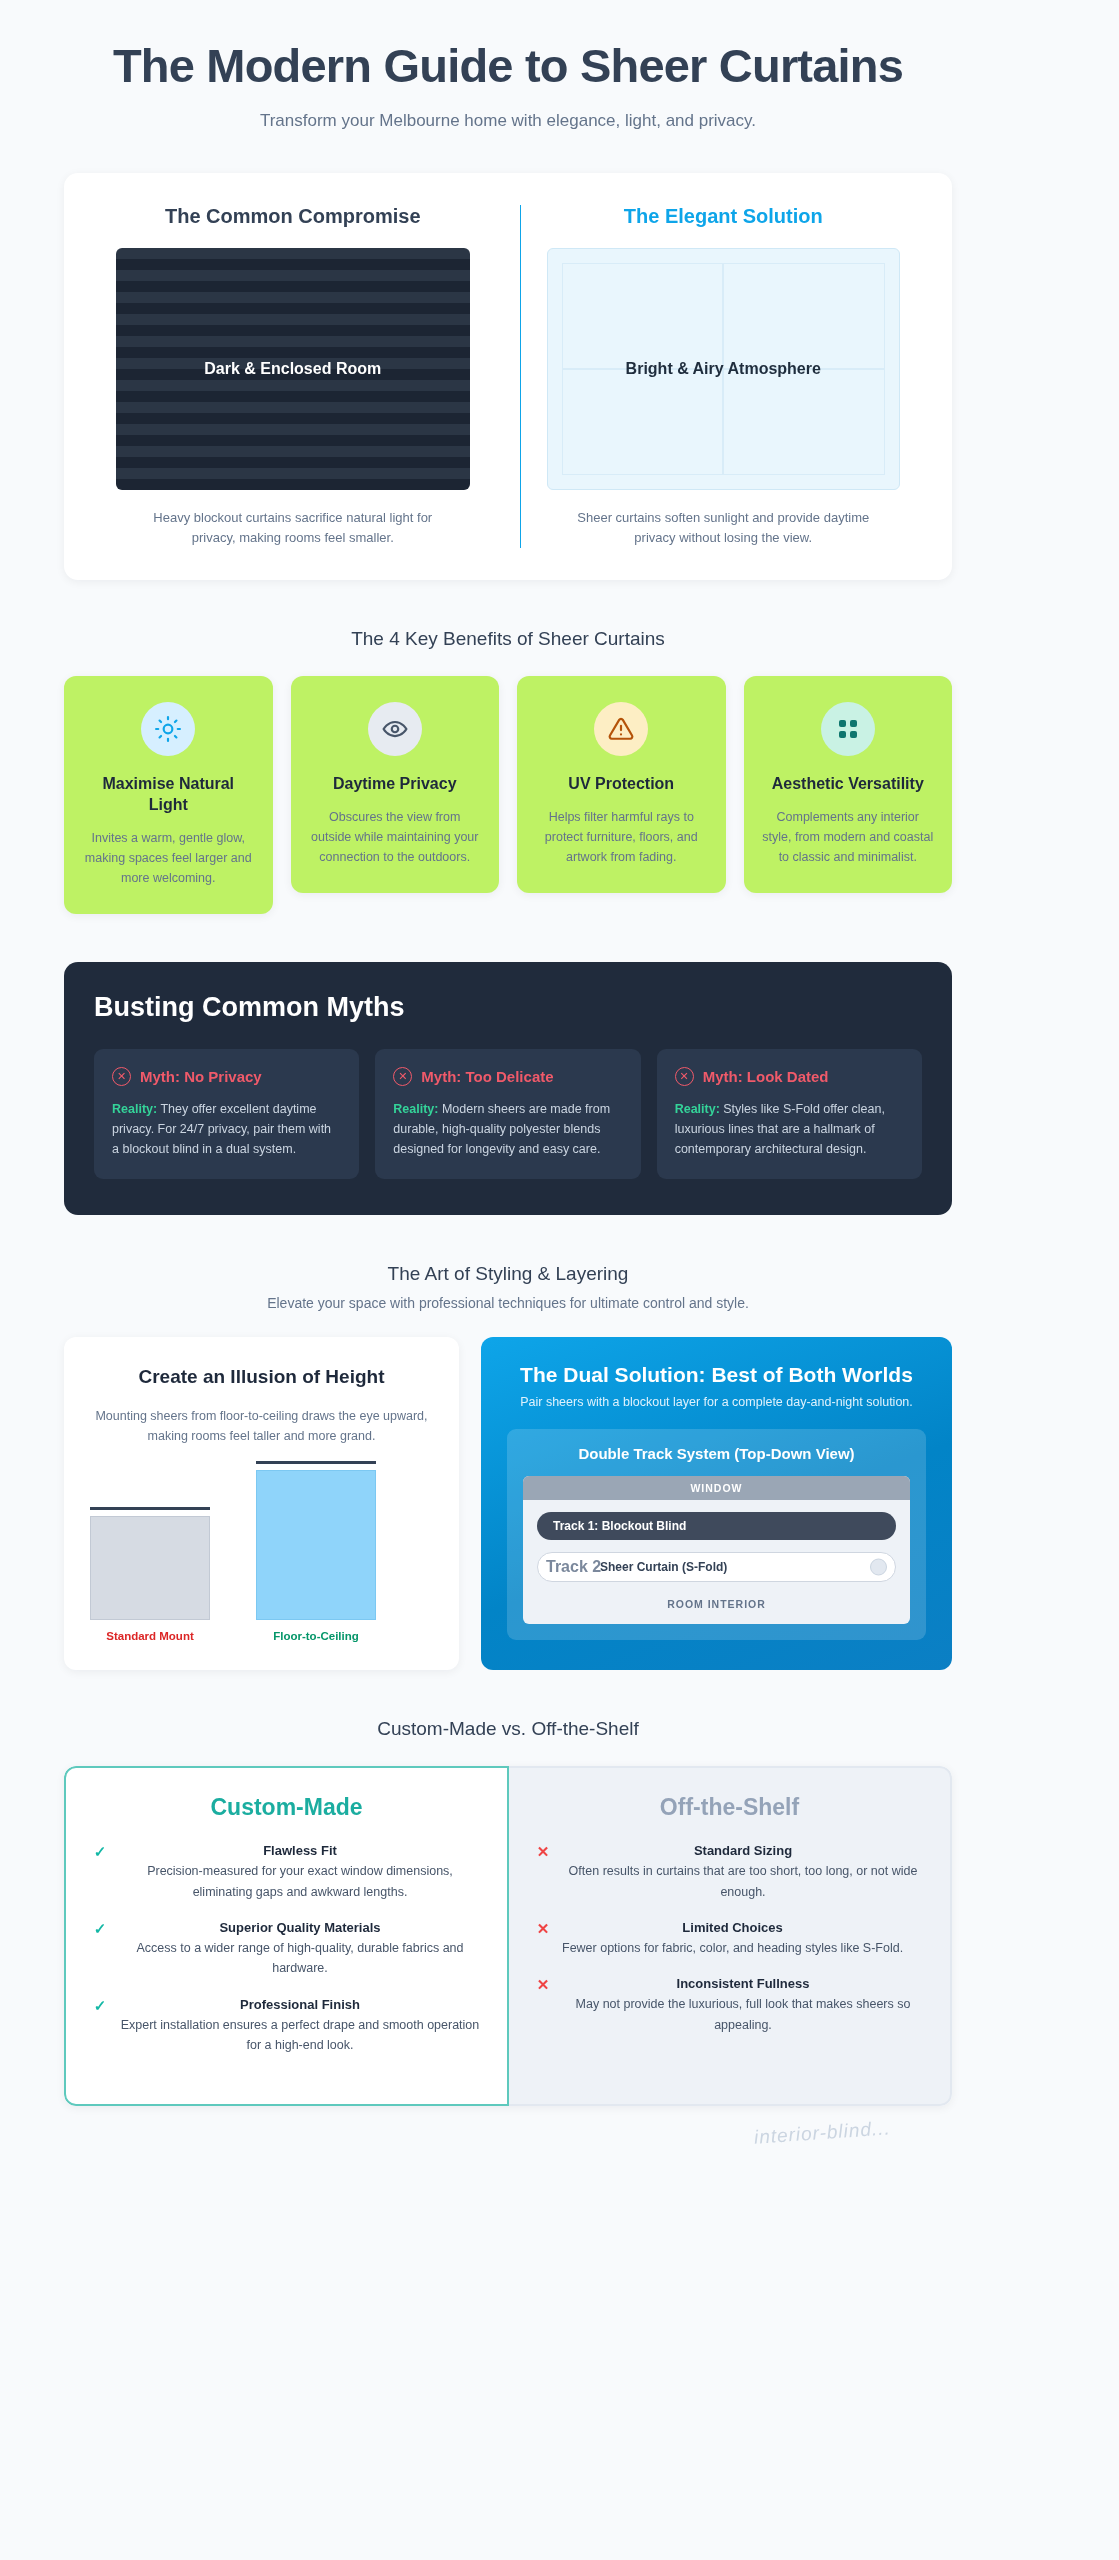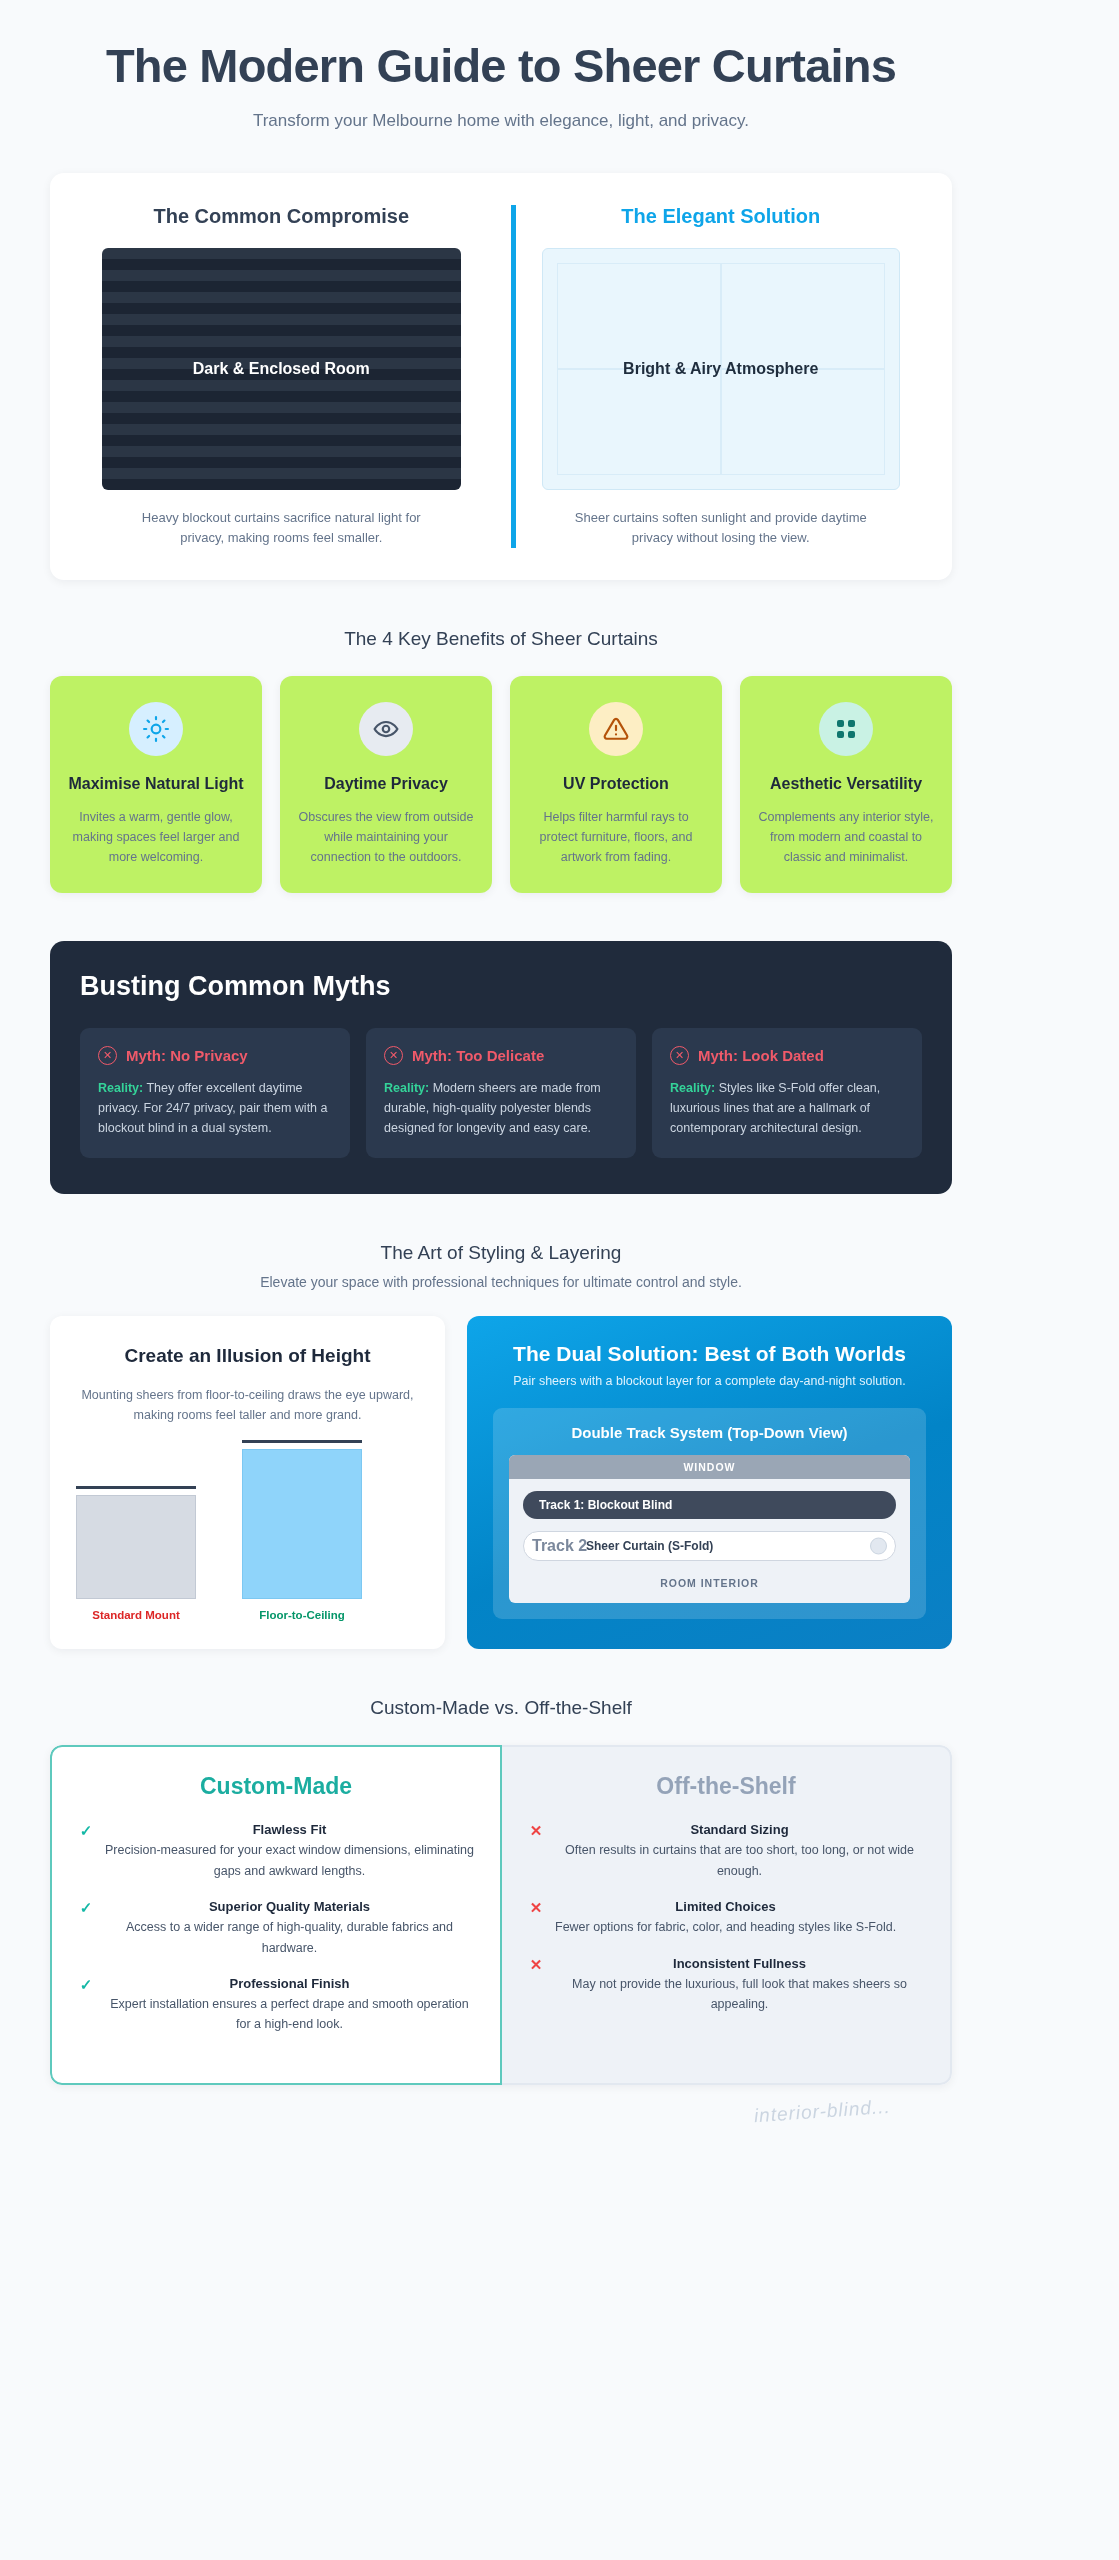--- a/index.html
+++ b/index.html
@@ -3,21 +3,21 @@
 <meta charset="utf-8">
 <style>
   * { box-sizing: border-box; margin: 0; padding: 0; }
   body {
     width: 1119px;
     background: #f8fafc;
     font-family: "Liberation Sans", sans-serif;
     color: #334155;
     -webkit-font-smoothing: antialiased;
   }
-  .page { width: 1002px; padding: 40px 50px 0 50px; }
+  .page { width: 1002px; padding: 40px 50px 0 64px; }
 
   
   .hero { text-align: center; margin-bottom: 42px; }
   .hero h1 {
     font-size: 47px;
     line-height: 1.12;
     font-weight: bold;
     color: #334155;
     letter-spacing: -0.8px;
     max-width: 950px;
@@ -36,21 +36,21 @@
     box-shadow: 0 2px 10px rgba(15,23,42,0.06);
   }
 
   
   .comparison {
     display: flex;
     padding: 32px 26px;
     margin-bottom: 48px;
   }
   .comp-col { flex: 1; padding: 0 26px; text-align: center; }
-  .comp-col + .comp-col { border-left: 5px solid #0ea5e9; margin-left: 24px; }
+  .comp-col + .comp-col { border-left: 1px solid #0ea5e9; margin-left: 24px; }
   .comp-title { font-size: 20px; font-weight: bold; color: #334155; margin-bottom: 20px; }
   .comp-title.accent { color: #0ea5e9; }
   .comp-visual {
     height: 242px;
     border-radius: 6px;
     position: relative;
     display: flex;
     align-items: center;
     justify-content: center;
     overflow: hidden;

